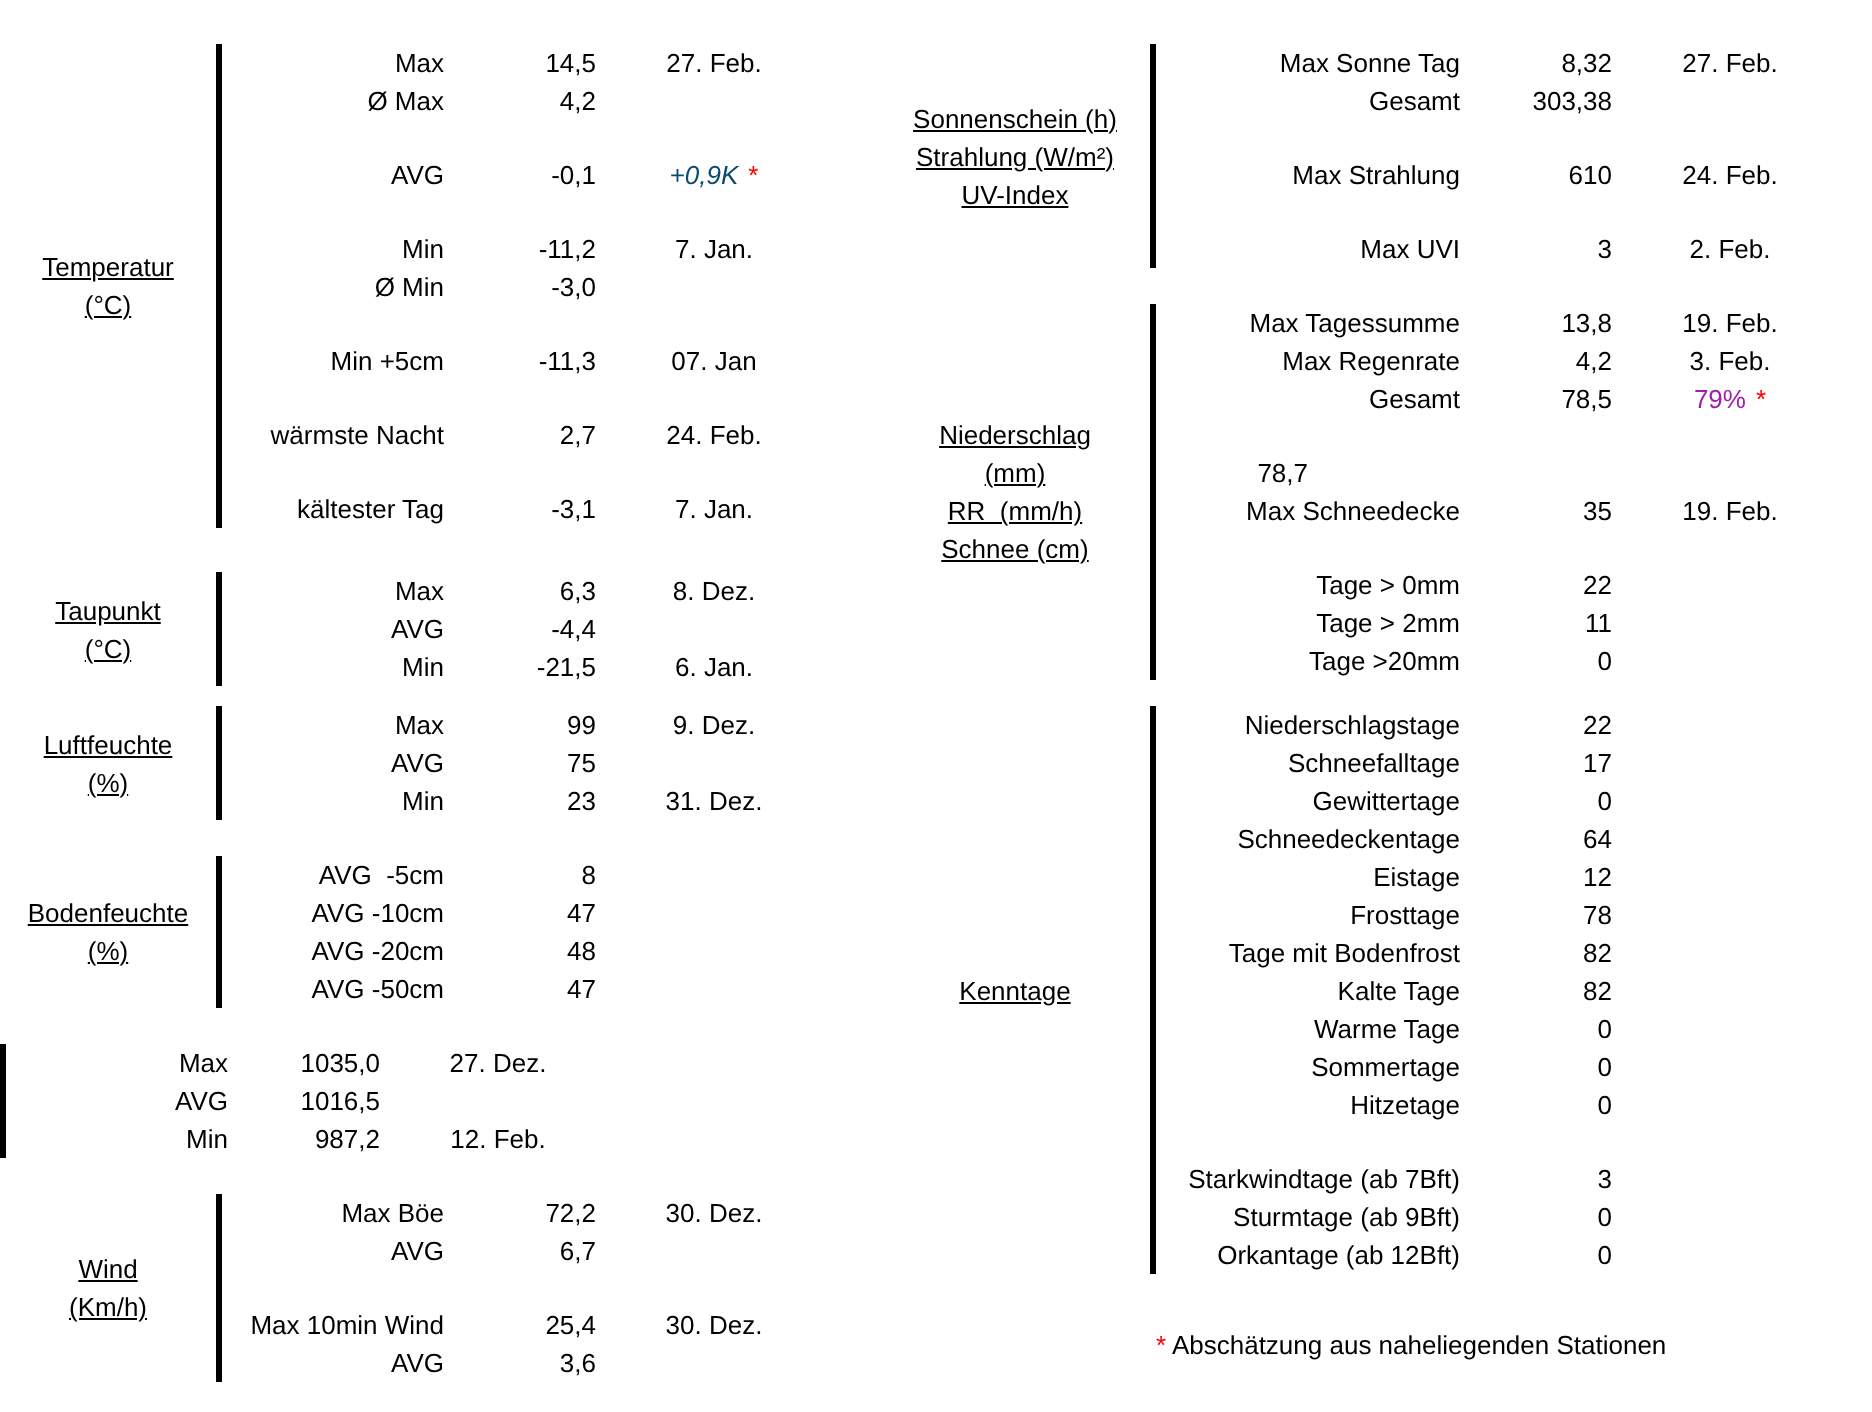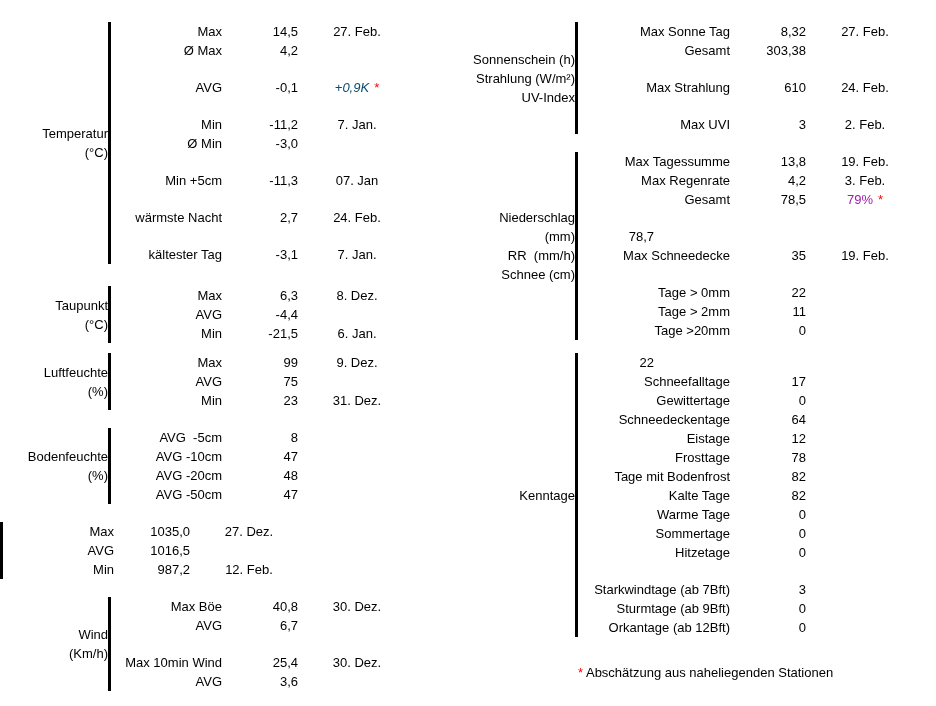--- a/index.html
+++ b/index.html
@@ -16,21 +16,22 @@
     font-size: 13px;
     color: #000000;
   }
   .col { position: absolute; top: 0; height: 706px; }
   .col-left  { left: 0;   width: 440px; }
   .col-right { left: 440px; width: 496px; }
 
   .sec { position: absolute; left: 0; display: flex; align-items: stretch; }
   .sec-label {
     display: flex; flex-direction: column; justify-content: center;
-    text-align: right;
+    text-align: center;
+    text-decoration: underline;
   }
   .col-left  .sec-label { width: 108px; }
   .col-right .sec-label { width: 135px; }
   .label-line { line-height: 19px; white-space: pre; }
 
   .bar { width: 3px; background: #000000; }
 
   .rows { display: flex; flex-direction: column; }
   .gap  { height: 18px; }
   .row  { display: flex; height: 19px; line-height: 19px; }
@@ -210,21 +211,21 @@
     </div>
     <div class="sec" style="top: 597px; height: 94px; width: 100%;">
       <div class="sec-label">
         <div class="label-line">Wind</div>
         <div class="label-line">(Km/h)</div>
       </div>
       <div class="bar"></div>
       <div class="rows">
         <div class="row">
           <span class="rlabel">Max Böe</span>
-          <span class="rvalue">40,8</span>
+          <span class="rvalue">72,2</span>
           <span class="rdate"><span>30. Dez.</span></span>
         </div>
         <div class="row">
           <span class="rlabel">AVG</span>
           <span class="rvalue">6,7</span>
           <span class="rdate"></span>
         </div>
         <div class="gap"></div>
         <div class="row">
           <span class="rlabel">Max 10min Wind</span>
@@ -324,20 +325,21 @@
         </div>
       </div>
     </div>
     <div class="sec" style="top: 353px; height: 284px; width: 100%;">
       <div class="sec-label">
         <div class="label-line">Kenntage</div>
       </div>
       <div class="bar"></div>
       <div class="rows">
         <div class="row">
+          <span class="rlabel">Niederschlagstage</span>
           <span class="rvalue">22</span>
           <span class="rdate"></span>
         </div>
         <div class="row">
           <span class="rlabel">Schneefalltage</span>
           <span class="rvalue">17</span>
           <span class="rdate"></span>
         </div>
         <div class="row">
           <span class="rlabel">Gewittertage</span>

